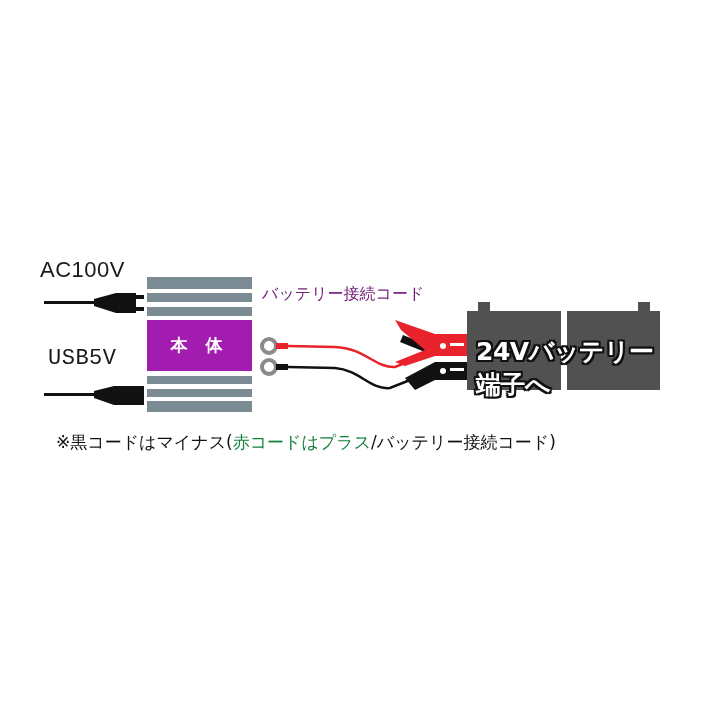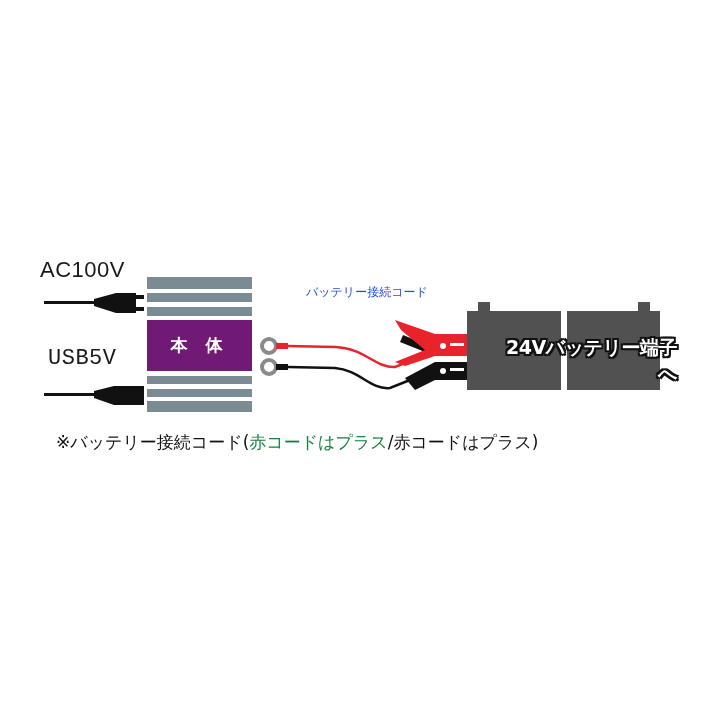--- a/index.html
+++ b/index.html
@@ -1,28 +1,28 @@
 <!DOCTYPE html>
 <html><head>
 <meta charset="utf-8">
 <style>
   html, body { margin:0; padding:0; background:#ffffff; }
   body { width:713px; height:713px; position:relative; overflow:hidden;
          font-family:"DejaVu Sans", "Liberation Sans", sans-serif; color:#111; }
   .abs { position:absolute; }
   .label-input { font-family:"Liberation Sans", sans-serif; font-size:22px; color:#1a1a1a; letter-spacing:0.5px; }
   .stripe { position:absolute; left:147px; width:105px; background:#7b8b93; }
-  .body-block { position:absolute; left:147px; top:320px; width:105px; height:51px; background:#701a75;
+  .body-block { position:absolute; left:147px; top:320px; width:105px; height:51px; background:#a21caf;
                 display:flex; align-items:center; justify-content:center; color:#fff; font-weight:bold;
                 font-size:17px; letter-spacing:6px; }
-  .cable-title { font-size:12px; color:#1d4ed8;margin-left:44px; }
+  .cable-title { font-size:16px; color:#701a75; }
   .battery { position:absolute; top:311px; height:79px; background:#525152; }
   .terminal { position:absolute; top:302px; width:12px; height:10px; background:#525152; }
-  .battery-label { position:absolute; left:491px; top:335px; width:186px; text-align:right;
-                   font-weight:bold; font-size:19px; color:#fff; letter-spacing:-0.5px;
+  .battery-label { position:absolute; left:476px; top:335px; width:186px; text-align:left;
+                   font-weight:bold; font-size:25px; color:#fff; letter-spacing:-0.5px;
                    text-shadow: -2px 0 #111, 2px 0 #111, 0 -2px #111, 0 2px #111,
                                 -2px -2px #111, 2px 2px #111, -2px 2px #111, 2px -2px #111; }
   .note { position:absolute; left:56px; top:431px; font-size:17px; color:#111; white-space:nowrap; }
   .note .red { color:#15803d; }
 </style>
 </head>
 <body>
 
 <div class="abs label-input" style="left:40px; top:257px;">AC100V</div>
 <div class="abs label-input" style="left:48px; top:346px;font-family:Liberation Mono, monospace;">USB5V</div>
@@ -79,14 +79,14 @@
 
 <div>
   <div class="terminal" style="left:478px;"></div>
   <div class="battery" style="left:467px; width:94px;"></div>
   <div class="battery" style="left:567px; width:93px;"></div>
   <div class="terminal" style="left:638px;"></div>
   <div class="battery-label">24Vバッテリー端子へ</div>
 </div>
 
 <div class="note">
-  <span>※バッテリー接続コード(</span><span class="red">赤コードはプラス</span><span>/赤コードはプラス)</span>
+  <span>※黒コードはマイナス(</span><span class="red">赤コードはプラス</span><span>/バッテリー接続コード)</span>
 </div>
 
 </body></html>

